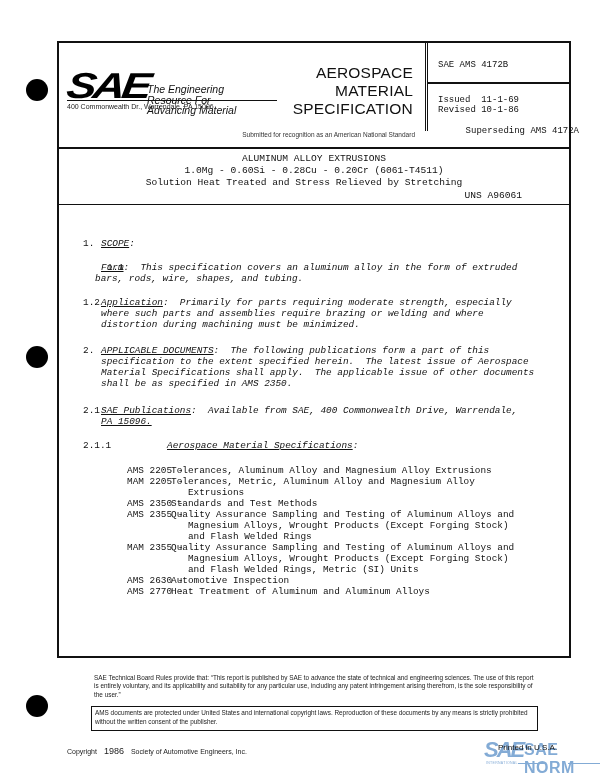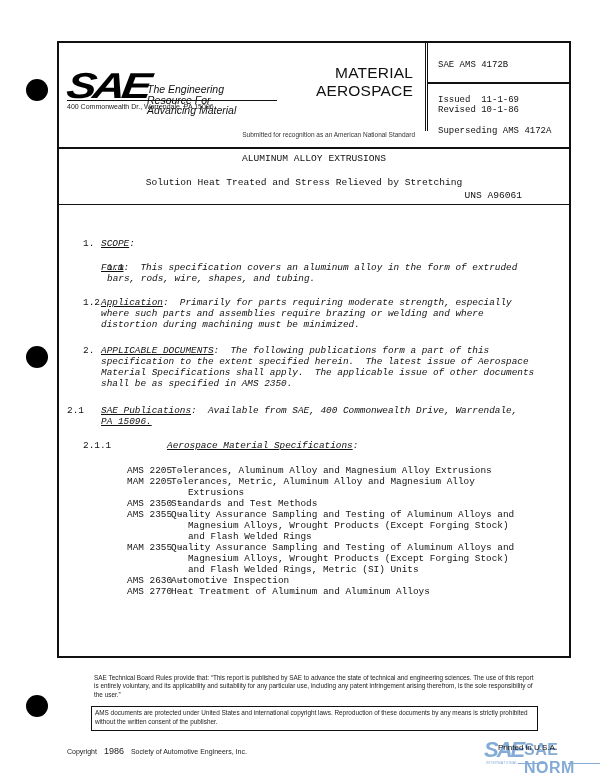--- a/index.html
+++ b/index.html
@@ -36,21 +36,21 @@
     .ans-note { position: absolute; right: 10px; top: 88px; font-size: 6.5px; color: #333; }
     .doc-id {
       position: absolute; left: 0; top: 0; width: 141px; height: 41px;
       border-bottom: 2px solid #111; box-sizing: border-box;
       font-family: "Liberation Mono", monospace; font-size: 9px; padding: 17px 0 0 10px;
     }
     .dates {
       position: absolute; left: 0; top: 41px; width: 141px;
       font-family: "Liberation Mono", monospace; font-size: 9px; line-height: 10px; padding: 11px 0 0 10px;
     }
-    .dates .sup { margin-top: 11px; }
+    .dates .sup { margin-top: 11px; text-align: right; }
     .titleblock {
       position: absolute; left: 0; top: 104px; width: 510px; height: 58px;
       border-bottom: 1.5px solid #111; box-sizing: border-box;
       font-family: "Liberation Mono", monospace; font-size: 9.6px; line-height: 10.5px;
     }
     .t-line { position: absolute; left: 0; width: 510px; text-align: center; }
     .uns { position: absolute; right: 47px; top: 44px; }
     .body {
       position: absolute; left: 0; top: 177px; width: 510px;
       font-family: "Liberation Mono", monospace; font-size: 9.4px; line-height: 10.6px;
@@ -101,71 +101,73 @@
         <div class="sae-logo">SAE</div>
         <div class="tagline">
           <div>The Engineering</div>
           <div>Resource For</div>
           <div>Advancing Material</div>
         </div>
       </div>
       <div class="logo-rule"></div>
       <div class="address">400 Commonwealth Dr., Warrendale, PA 15096</div>
       <div class="spec-title">
+        <div>AEROSPACE</div>
         <div>MATERIAL</div>
-        <div>AEROSPACE</div>
+        <div>SPECIFICATION</div>
       </div>
       <div class="ans-note">Submitted for recognition as an American National Standard</div>
     </div>
     <div class="hdr-right">
       <div class="doc-id">SAE AMS 4172B</div>
       <div class="dates">
         <div style="white-space:pre;">Issued  11-1-69</div>
         <div>Revised 10-1-86</div>
         <div class="sup">Superseding AMS 4172A</div>
       </div>
     </div>
   </div>
 
   <div class="titleblock">
     <div class="t-line" style="top:7px;">ALUMINUM ALLOY EXTRUSIONS</div>
+    <div class="t-line" style="top:19px;">1.0Mg - 0.60Si - 0.28Cu - 0.20Cr (6061-T4511)</div>
     <div class="t-line" style="top:31px; left:-10px;">Solution Heat Treated and Stress Relieved by Stretching</div>
     <div class="uns">UNS A96061</div>
   </div>
 
   <div class="body">
 
     <div class="para" style="top:19px;">
       <span class="num" style="left:24px;">1.</span>
       <span class="txt" style="left:42px;"><span class="u">SCOPE</span><span>:</span></span>
     </div>
 
     <div class="para" style="top:43px;">
       <span class="num" style="left:24px;margin-left:24px;">1.1</span>
       <span class="txt" style="left:42px;"><span class="u">Form</span><span>:  This specification covers an aluminum alloy in the form of extruded</span></span>
-      <span class="txt" style="left:48px; top:11px;">bars, rods, wire, shapes, and tubing.</span>
+      <span class="txt" style="left:36px; top:11px;">bars, rods, wire, shapes, and tubing.</span>
     </div>
 
     <div class="para" style="top:78px;">
       <span class="num" style="left:24px;">1.2</span>
       <span class="txt" style="left:42px;"><span class="u">Application</span><span>:  Primarily for parts requiring moderate strength, especially</span></span>
       <span class="txt" style="left:42px; top:11px;">where such parts and assemblies require brazing or welding and where</span>
       <span class="txt" style="left:42px; top:22px;">distortion during machining must be minimized.</span>
     </div>
 
     <div class="para" style="top:126px;">
       <span class="num" style="left:24px;">2.</span>
       <span class="txt" style="left:42px;"><span class="u">APPLICABLE DOCUMENTS</span><span>:  The following publications form a part of this</span></span>
       <span class="txt" style="left:42px; top:11px;">specification to the extent specified herein.  The latest issue of Aerospace</span>
       <span class="txt" style="left:42px; top:22px;">Material Specifications shall apply.  The applicable issue of other documents</span>
       <span class="txt" style="left:42px; top:33px;">shall be as specified in AMS 2350.</span>
     </div>
 
     <div class="para" style="top:186px;">
-      <span class="num" style="left:8px;">2.1</span>
+      <span class="num" style="left:24px;">2.1</span>
       <span class="txt" style="left:42px;"><span class="u">SAE Publications</span><span>:  Available from SAE, 400 Commonwealth Drive, Warrendale,</span></span>
       <span class="txt u" style="left:42px; top:11px;">PA 15096.</span>
     </div>
 
     <div class="para" style="top:221px;">
       <span class="num" style="left:24px;">2.1.1</span>
       <span class="txt" style="left:60px;margin-left:48px;"><span class="u">Aerospace Material Specifications</span><span>:</span></span>
     </div>
 
     <div class="ams-list" style="top:246px;">

